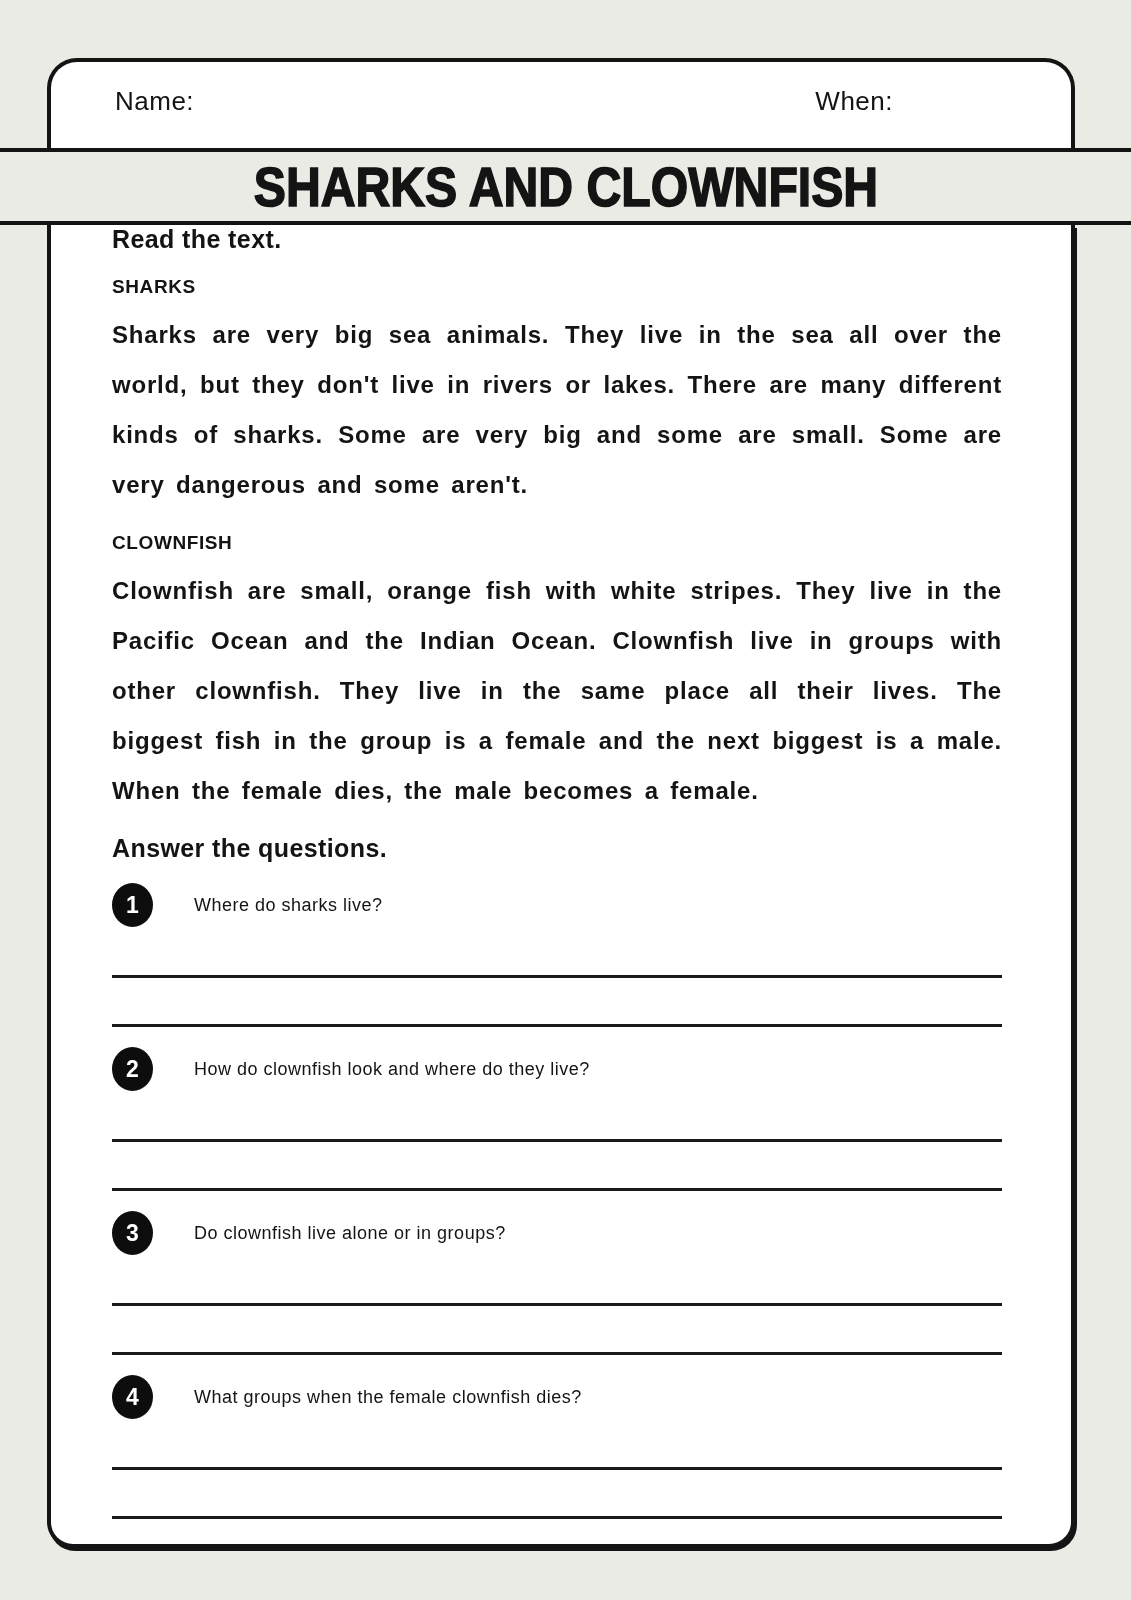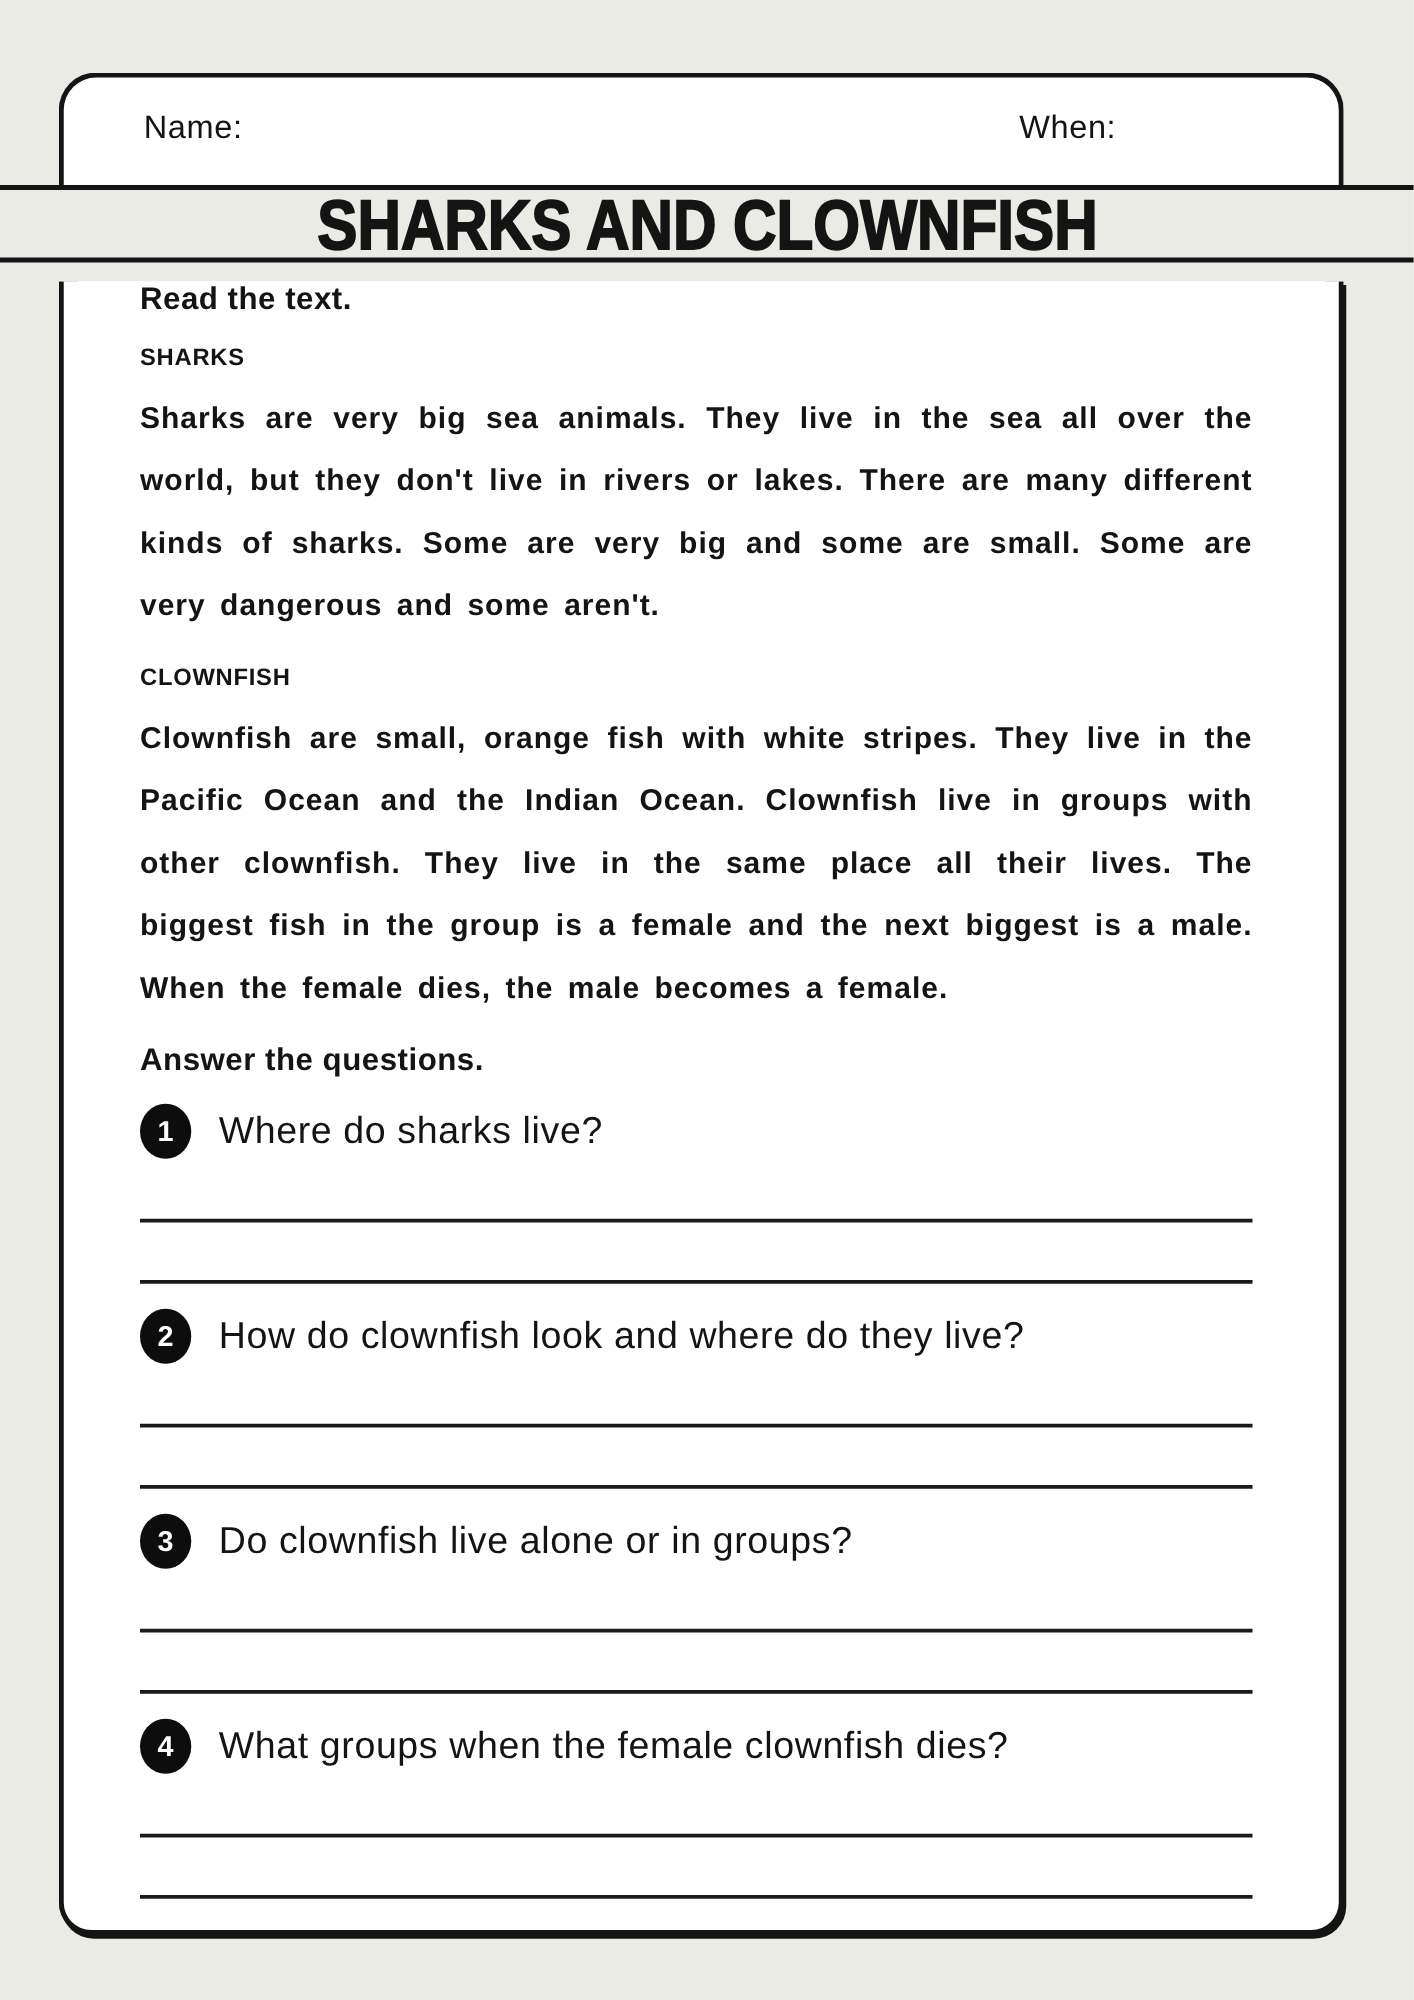--- a/index.html
+++ b/index.html
@@ -28,21 +28,21 @@
     padding: 24px 178px 0 64px;
     font-size: 26px;
     letter-spacing: 0.5px;
     z-index: 1;
   }
 
   
   .title-band {
     position: absolute;
     left: 0; top: 148px;
-    width: 1131px; height: 62px;
+    width: 1131px; height: 77px;
     background: #e9ebe4;
     border-top: 4px solid #141414;
     border-bottom: 4px solid #141414;
     display: flex;
     align-items: center;
     justify-content: center;
     z-index: 3;
   }
   .title-band h1 {
     margin: 0;
@@ -109,22 +109,23 @@
     border-radius: 50%;
     background: #0d0d0d;
     color: #ffffff;
     font-weight: bold;
     font-size: 23px;
     display: flex;
     align-items: center;
     justify-content: center;
   }
   .q-text {
-    font-size: 30px;
+    font-size: 18px;
     letter-spacing: 0.5px;
+    margin-left: 19px;
   }
   .answer-line {
     height: 0;
     border-bottom: 3px solid #1a1a1a;
     margin-top: 48px;
   }
   .answer-line.second { margin-top: 46px; }
 </style>
 </head>
 <body>

